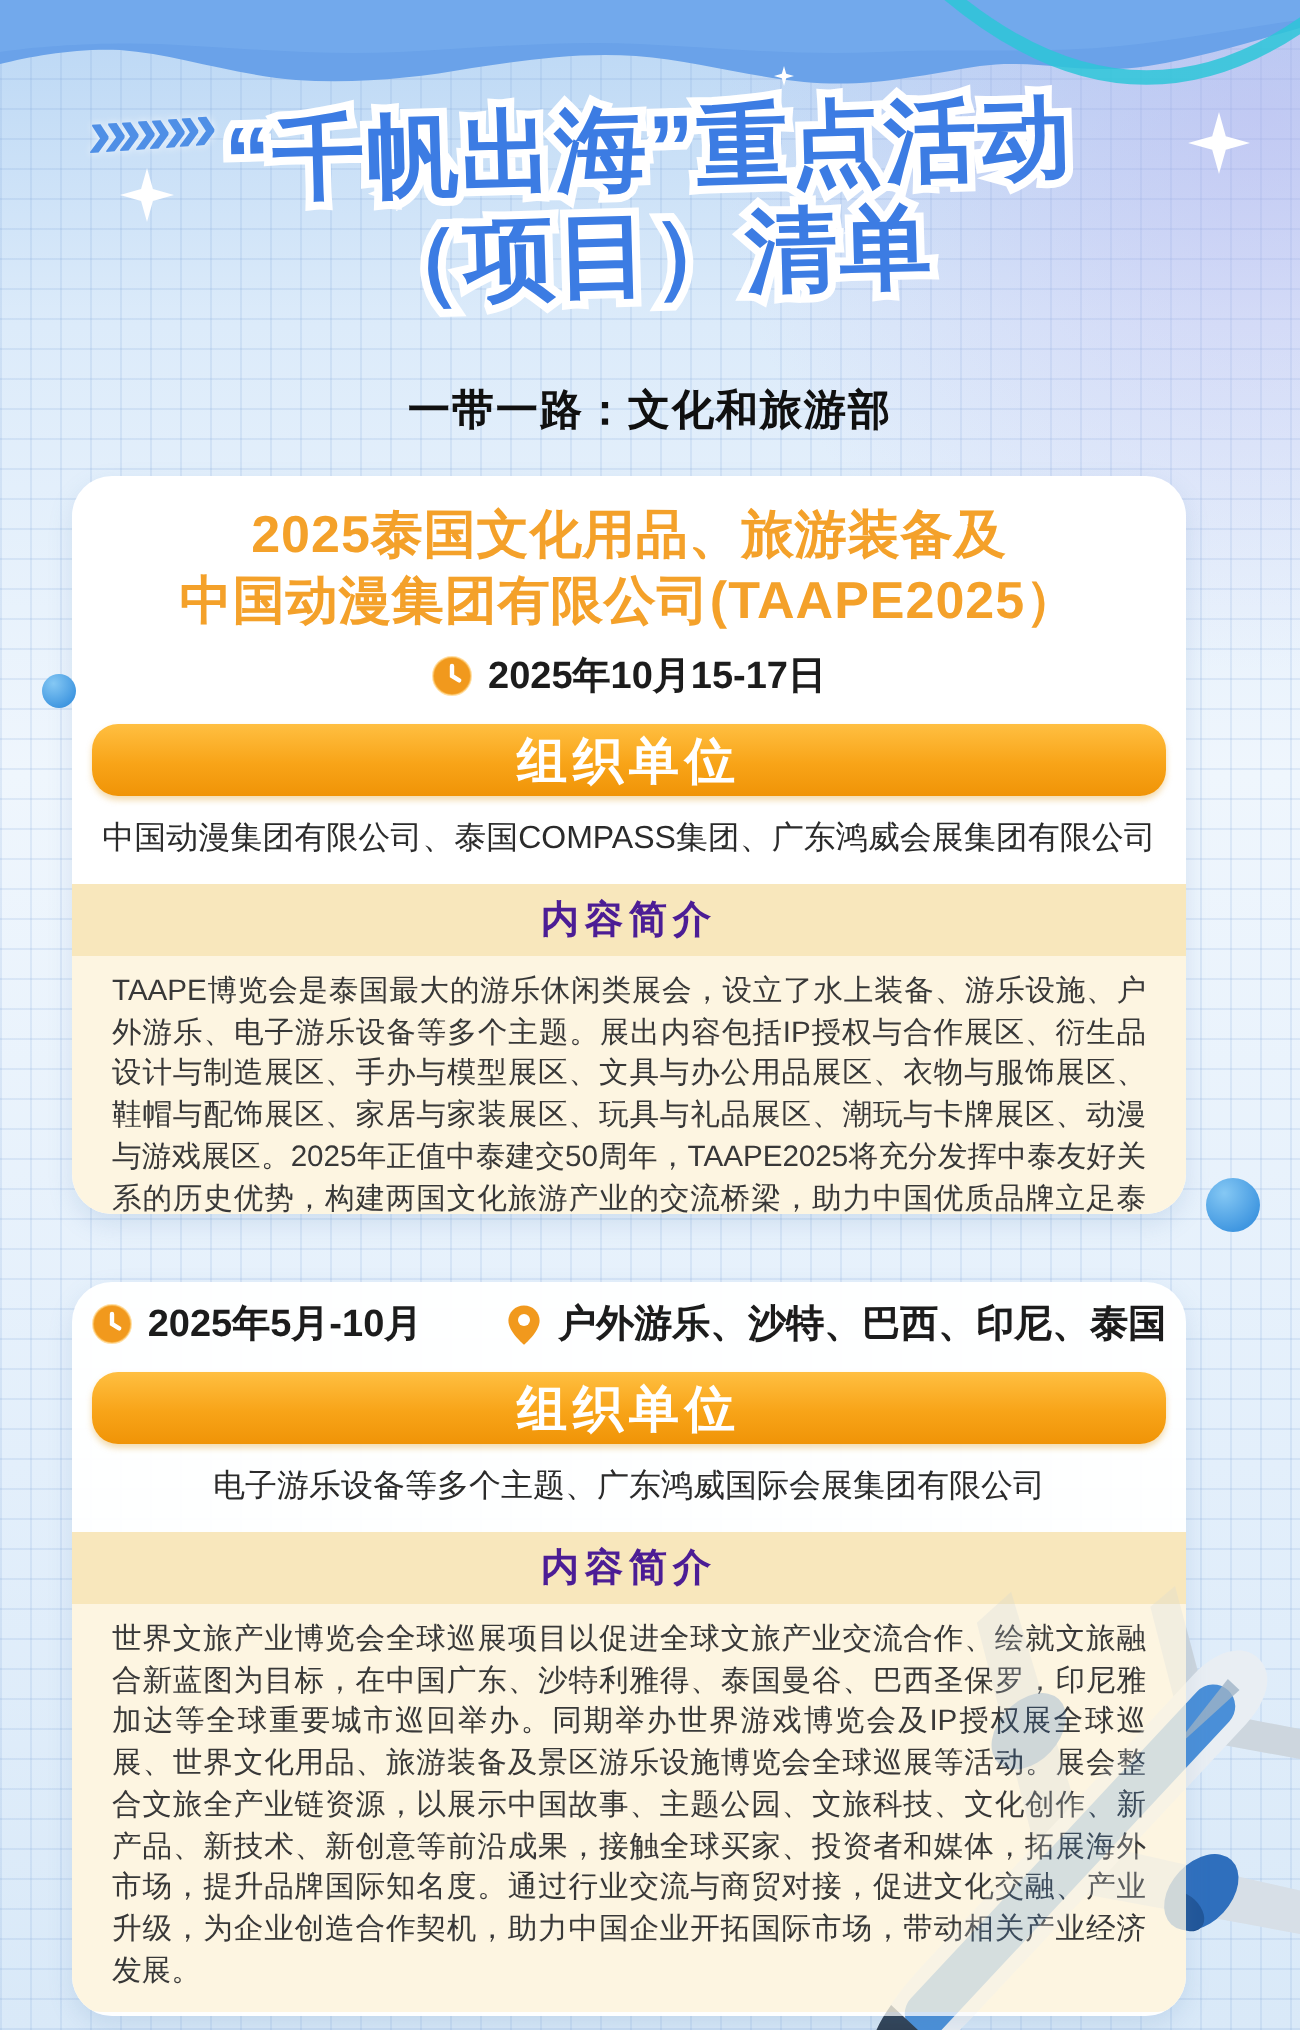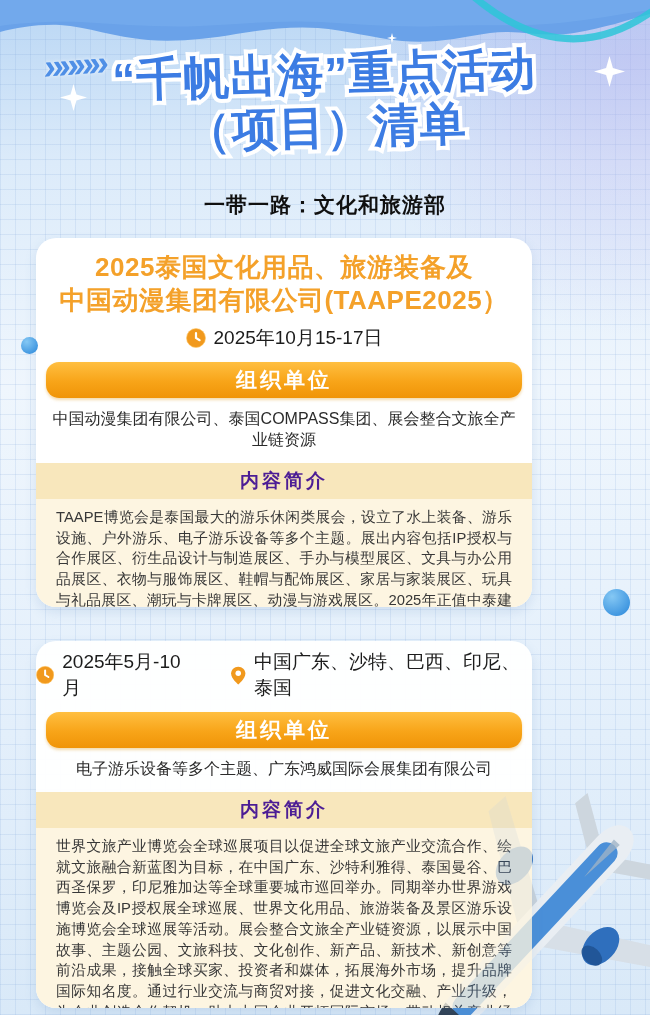--- a/index.html
+++ b/index.html
@@ -31,34 +31,34 @@
     text-align:center;color:#3c7ce3;font-weight:900;font-size:46px;line-height:1.16;
     letter-spacing:1px;transform:rotate(-1.6deg);
     -webkit-text-stroke:8px #ffffff;paint-order:stroke fill;
     text-shadow:0 2px 0 rgba(255,255,255,.7);
   }
   .reporter{
     position:absolute;top:191px;left:0;width:100%;z-index:2;text-align:center;
     font-size:21px;font-weight:900;color:#101010;letter-spacing:1px;
   }
   .card{
-    position:absolute;left:36px;width:496px;background:#ffffff;border-radius:20px;
+    position:absolute;left:36px;width:557px;background:#ffffff;border-radius:20px;
     box-shadow:0 5px 12px rgba(96,138,188,.18);overflow:hidden;z-index:2;
   }
   .card-1{top:238px;height:369px;}
   .card-2{top:641px;height:367px;background:rgba(255,255,255,.96);}
   .c-title{margin-top:13px;text-align:center;color:#f4a12a;font-weight:800;
     font-size:26px;line-height:1.27;letter-spacing:.5px;padding:0 10px;}
   .meta{margin-top:8px;display:flex;justify-content:center;align-items:center;gap:42px;
-    font-size:19px;font-weight:400;color:#1c1c1c;}
+    font-size:19px;font-weight:700;color:#1c1c1c;}
   .meta-item{display:flex;align-items:center;gap:8px;}
   .org-bar{margin:11px 10px 0;height:36px;border-radius:13px;
     background:linear-gradient(180deg,#ffbf41 0%,#f8a418 55%,#f09407 100%);
     display:flex;align-items:center;justify-content:center;
-    color:#fff;font-size:21px;font-weight:800;letter-spacing:3px;
+    color:#fff;font-size:25px;font-weight:800;letter-spacing:3px;
     box-shadow:0 2px 3px rgba(222,152,22,.35);}
   .orgs{margin-top:11px;text-align:center;font-size:16px;color:#2b2b2b;padding:0 12px;}
   .intro-bar{margin-top:12px;height:36px;background:#f8e7bc;
     display:flex;align-items:center;justify-content:center;
     font-size:19px;font-weight:800;color:#4c1d95;letter-spacing:3px;}
   .intro-body{background:#fdf5e1;padding:8px 20px 10px;font-size:14.8px;line-height:1.4;
     color:#383838;text-align:justify;border-radius:0 0 14px 14px;}
   .dot{position:absolute;border-radius:50%;z-index:4;
     background:radial-gradient(circle at 34% 28%,#85c8f4,#3f96e0 75%);}
   .dot-left{left:21px;top:337px;width:17px;height:17px;}
@@ -119,41 +119,41 @@
       <div class="meta-item">
         <svg width="20" height="20" viewBox="0 0 20 20">
           <circle cx="10" cy="10" r="9.5" fill="#f1991d"></circle>
           <circle cx="10" cy="10" r="9.5" fill="none" stroke="#ffc96a" stroke-width="1" opacity=".6"></circle>
           <path d="M10 5 L10 10 L13.6 12.2" stroke="#ffffff" stroke-width="2.2" fill="none" stroke-linecap="round"></path>
         </svg>
         <span>2025年10月15-17日</span>
       </div>
     </div>
     <div class="org-bar">组织单位</div>
-    <div class="orgs">中国动漫集团有限公司、泰国COMPASS集团、展会整合文旅全产业链资源</div>
+    <div class="orgs">中国动漫集团有限公司、泰国COMPASS集团、广东鸿威会展集团有限公司</div>
     <div class="intro-bar">内容简介</div>
     <div class="intro-body">TAAPE博览会是泰国最大的游乐休闲类展会，设立了水上装备、游乐设施、户外游乐、电子游乐设备等多个主题。展出内容包括IP授权与合作展区、衍生品设计与制造展区、手办与模型展区、文具与办公用品展区、衣物与服饰展区、鞋帽与配饰展区、家居与家装展区、玩具与礼品展区、潮玩与卡牌展区、动漫与游戏展区。2025年正值中泰建交50周年，TAAPE2025将充分发挥中泰友好关系的历史优势，构建两国文化旅游产业的交流桥梁，助力中国优质品牌立足泰国及东盟市场，进一步开拓共建“一带一路”市场。</div>
   </div>
 
   <div class="card card-2">
     <div class="meta">
       <div class="meta-item">
         <svg width="20" height="20" viewBox="0 0 20 20">
           <circle cx="10" cy="10" r="9.5" fill="#f1991d"></circle>
           <circle cx="10" cy="10" r="9.5" fill="none" stroke="#ffc96a" stroke-width="1" opacity=".6"></circle>
           <path d="M10 5 L10 10 L13.6 12.2" stroke="#ffffff" stroke-width="2.2" fill="none" stroke-linecap="round"></path>
         </svg>
         <span>2025年5月-10月</span>
       </div>
       <div class="meta-item">
         <svg width="18" height="21" viewBox="0 0 18 21">
           <path d="M9 0.8 C4.6 0.8 1.2 4.2 1.2 8.4 C1.2 14 9 20.4 9 20.4 C9 20.4 16.8 14 16.8 8.4 C16.8 4.2 13.4 0.8 9 0.8 Z" fill="#f1991d"></path>
           <circle cx="9" cy="8" r="3" fill="#ffffff"></circle>
         </svg>
-        <span>中国广东、沙特、巴西、印尼、泰国</span>
+        <span>户外游乐、沙特、巴西、印尼、泰国</span>
       </div>
     </div>
     <div class="org-bar">组织单位</div>
     <div class="orgs">电子游乐设备等多个主题、广东鸿威国际会展集团有限公司</div>
     <div class="intro-bar">内容简介</div>
     <div class="intro-body">世界文旅产业博览会全球巡展项目以促进全球文旅产业交流合作、绘就文旅融合新蓝图为目标，在中国广东、沙特利雅得、泰国曼谷、巴西圣保罗，印尼雅加达等全球重要城市巡回举办。同期举办世界游戏博览会及IP授权展全球巡展、世界文化用品、旅游装备及景区游乐设施博览会全球巡展等活动。展会整合文旅全产业链资源，以展示中国故事、主题公园、文旅科技、文化创作、新产品、新技术、新创意等前沿成果，接触全球买家、投资者和媒体，拓展海外市场，提升品牌国际知名度。通过行业交流与商贸对接，促进文化交融、产业升级，为企业创造合作契机，助力中国企业开拓国际市场，带动相关产业经济发展。</div>
   </div>
 
   <div class="dot dot-left"></div>
   <div class="dot dot-right"></div>

